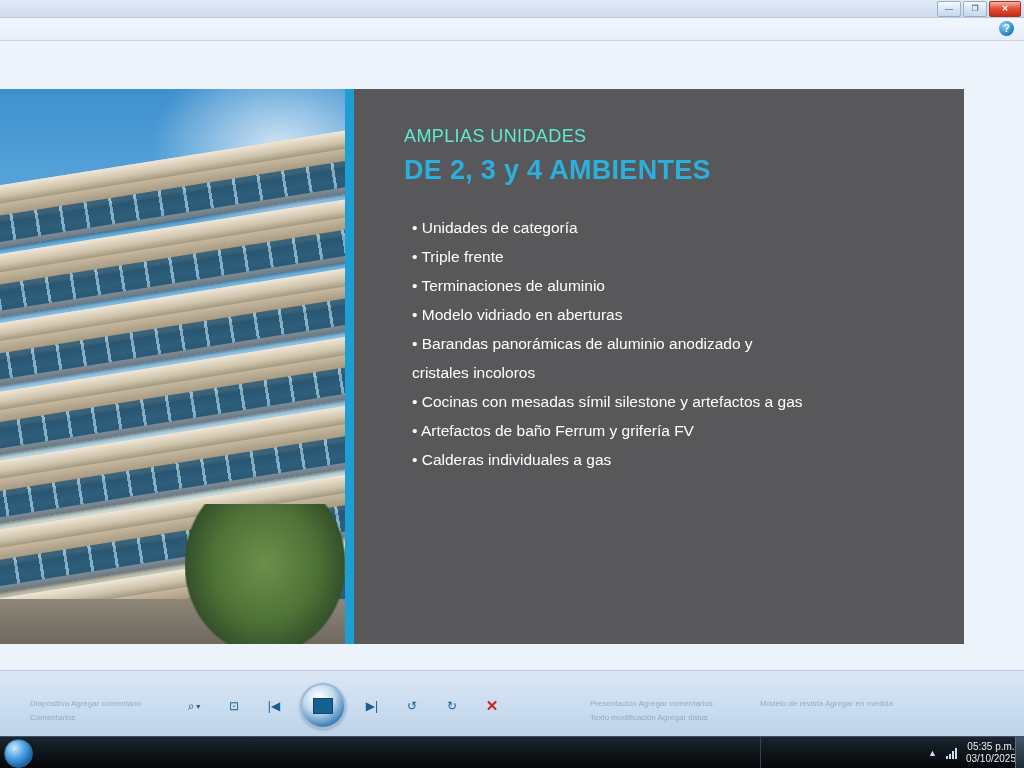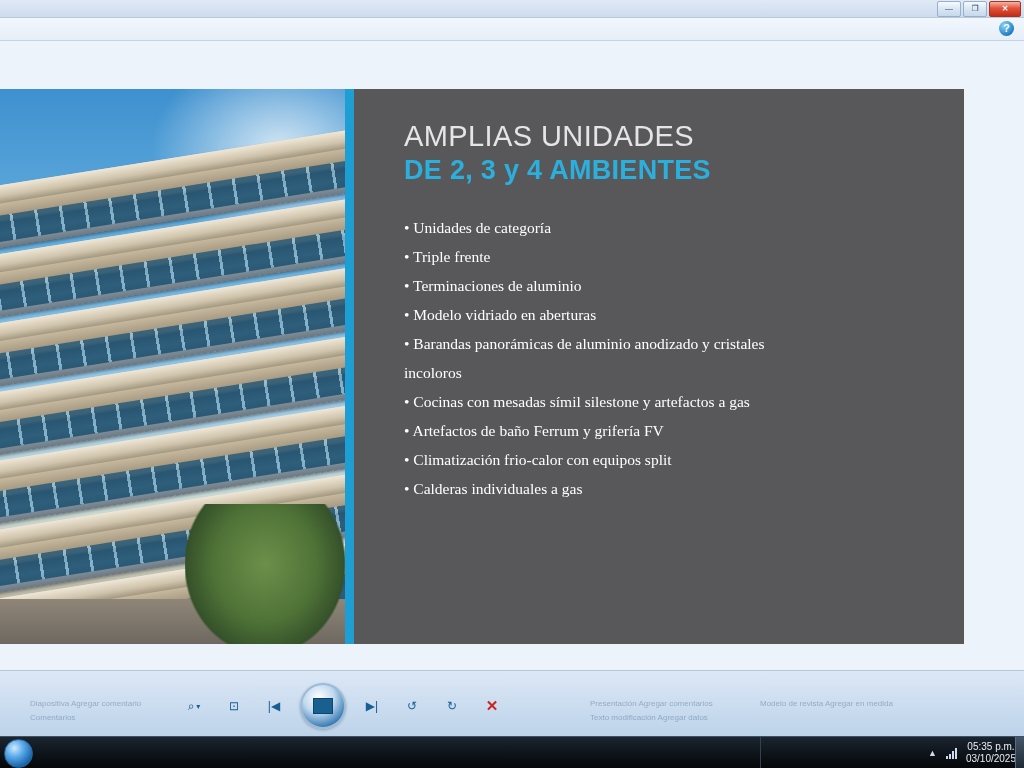--- a/index.html
+++ b/index.html
@@ -175,38 +175,37 @@
   }
 
   .content {
     position: absolute;
     left: 404px;
     top: 30px;
     width: 520px;
     color: #ffffff;
   }
   .title-line1 {
-    font-size: 29px;
-    color: #e5e5e5;
+    font-size: 18px;
+    color: #5eead4;
     letter-spacing: 0.4px;
     line-height: 34px;
   }
   .title-line2 {
     font-size: 27px;
     color: #2bb0dd;
     font-weight: bold;
     letter-spacing: 0.3px;
     line-height: 34px;
     margin-bottom: 26px;
   }
   .bullets {
     list-style: none;
-    margin: 0;
+    margin: 8px;
     padding: 0;
-    font-family: Liberation Serif, serif;
   }
   .bullets li {
     font-size: 15.5px;
     line-height: 29px;
     color: #ffffff;
     white-space: nowrap;
   }
   .bullets li.wrap { white-space: normal; width: 400px; }
 
   
@@ -381,21 +380,20 @@
         <div class="title-line1">AMPLIAS UNIDADES</div>
         <div class="title-line2">DE 2, 3 y 4 AMBIENTES</div>
         <ul class="bullets">
           <li>• Unidades de categoría</li>
           <li>• Triple frente</li>
           <li>• Terminaciones de aluminio</li>
           <li>• Modelo vidriado en aberturas</li>
           <li class="wrap">• Barandas panorámicas de aluminio anodizado y cristales incoloros</li>
           <li>• Cocinas con mesadas símil silestone y artefactos a gas</li>
           <li>• Artefactos de baño Ferrum y grifería FV</li>
-          <li>• Climatización frio-calor con equipos split</li>
           <li>• Calderas individuales a gas</li>
         </ul>
       </div>
 
     </div>
   </div>
 
   <div class="bottombar">
     <div class="ghost-text" style="left:30px; top:28px;">Diapositiva  Agregar  comentario</div>
     <div class="ghost-text" style="left:30px; top:42px;">Comentarios</div>

